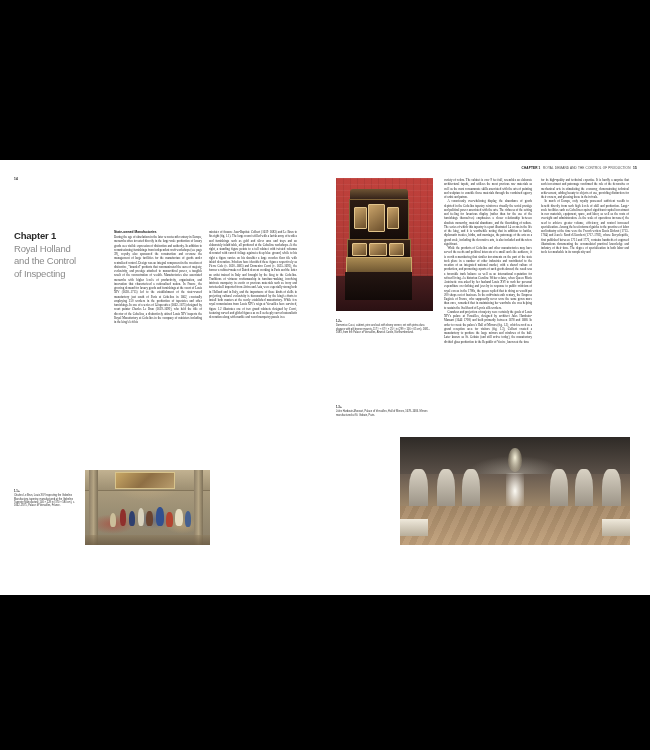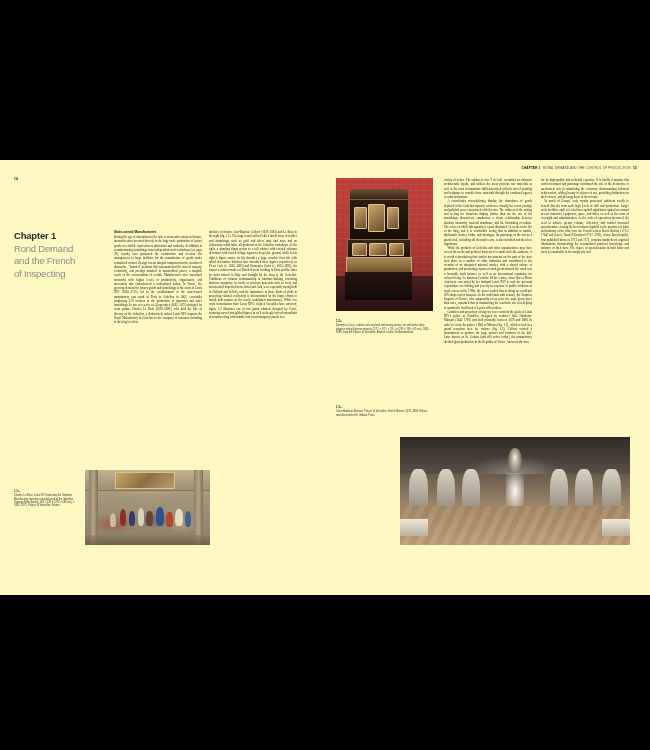--- a/index.html
+++ b/index.html
@@ -2,21 +2,21 @@
 <html><head>
 <meta charset="utf-8">
 <style>
   html,body{margin:0;padding:0;}
   body{
     width:650px;height:750px;background:#000;overflow:hidden;
     font-family:"Liberation Sans",sans-serif;
   }
   .spread{
     position:absolute;left:0;top:160px;width:650px;height:435px;
-    background:#fef9c3;display:flex;
+    background:#ffffff;display:flex;
   }
   .page{position:relative;height:100%;box-sizing:border-box;}
   .page-left{width:325px;padding:8px 14px 0 14px;}
   .page-right{width:325px;padding:8px 14px 0 10px;}
 
   
   .folio{font-size:3.2px;font-weight:700;color:#111;letter-spacing:.2px;}
   .runhead-left{position:absolute;left:14px;top:6px;}
   .runhead-right{position:absolute;right:13px;top:6px;display:flex;align-items:center;gap:2.5px;}
   .runhead-right .rh-chap{font-size:3.1px;font-weight:700;color:#111;letter-spacing:.15px;}
@@ -173,22 +173,22 @@
 <div class="spread">
 
   <div class="page page-left">
 
     <div class="runhead-left">
       <span class="folio">14</span>
     </div>
 
     <div class="chapter-block">
       <div class="chap-num">Chapter 1</div>
-      <div class="chap-name">Rond Demand</div>
-      <div class="chap-name">and the French</div>
+      <div class="chap-name">Royal Holland</div>
+      <div class="chap-name">and the Control</div>
       <div class="chap-name">of Inspecting</div>
     </div>
 
     <div class="col" style="left:114px;top:70px;width:88px;">
       <h4>State-owned Manufactories</h4>
       <p>During the age of absolutism in the later seventeenth century in Europe, monarchs often invested directly in the large-scale production of luxury goods as a visible expression of distinction and authority. In addition to commissioning furnishings from independent craft workshops (see page 39), royalty also sponsored the construction and oversaw the management of large facilities for the manufacture of goods under centralized control. Design was an integral component in the creation of distinctive, "branded" products that communicated the aura of majesty, exclusivity, and prestige attached to monarchical power, a tangible result of the concentration of wealth. Manufactories also associated monarchs with higher levels of productivity, organization, and innovation that characterized a rationalized nation. In France, the growing demand for luxury goods and furnishings at the court of Louis XIV (1638–1715) led to the establishment of the state-owned manufactory just south of Paris at Gobelins in 1662, eventually employing 250 workers in the production of tapestries and other furnishings. In one of a series of 14 tapestries (1662–1675) designed by court painter Charles Le Brun (1619–1690), who held the title of director of the Gobelins, a distinctively attired Louis XIV inspects the Royal Manufactory at Gobelins in the company of ministers including in the king's left his</p>
     </div>
 
     <div class="col" style="left:209px;top:70px;width:88px;">
       <p>minister of finance Jean-Baptiste Colbert (1619–1683) and Le Brun to his right (fig. 1.1). The large room is filled with a lavish array of textiles and furnishings such as gold and silver urns and trays and an elaborately inlaid table, all produced at the Gobelins workshops. At the right, a standing figure points to a tall cabinet with twisted columns decorated with carved foliage against a deep blue ground, while to his right a figure carries on his shoulder a large wooden floor tile with inlaid decoration. Scholars have identified these figures respectively as Pierre Gole (c. 1620–1685) and Domenico Cucci (c. 1635–1695), the former a cabinet-maker of Dutch descent working in Paris and the latter an artist trained in Italy and brought by the king to the Gobelins. Traditions of virtuoso craftsmanship in furniture-making, involving intricate marquetry in exotic or precious materials such as ivory and tortoiseshell imported from Africa and Asia, were especially strong both in Holland and in Italy, and the importance of these kinds of skills in projecting cultural exclusivity is demonstrated by the king's efforts to install both masters at the newly established manufactory. While few royal commissions from Louis XIV's reign at Versailles have survived, figure 1.2 illustrates one of two grand cabinets designed by Cucci, featuring carved and gilded figures as well as deeply carved naturalistic decoration along with marble and wood marquetry panels in a</p>

